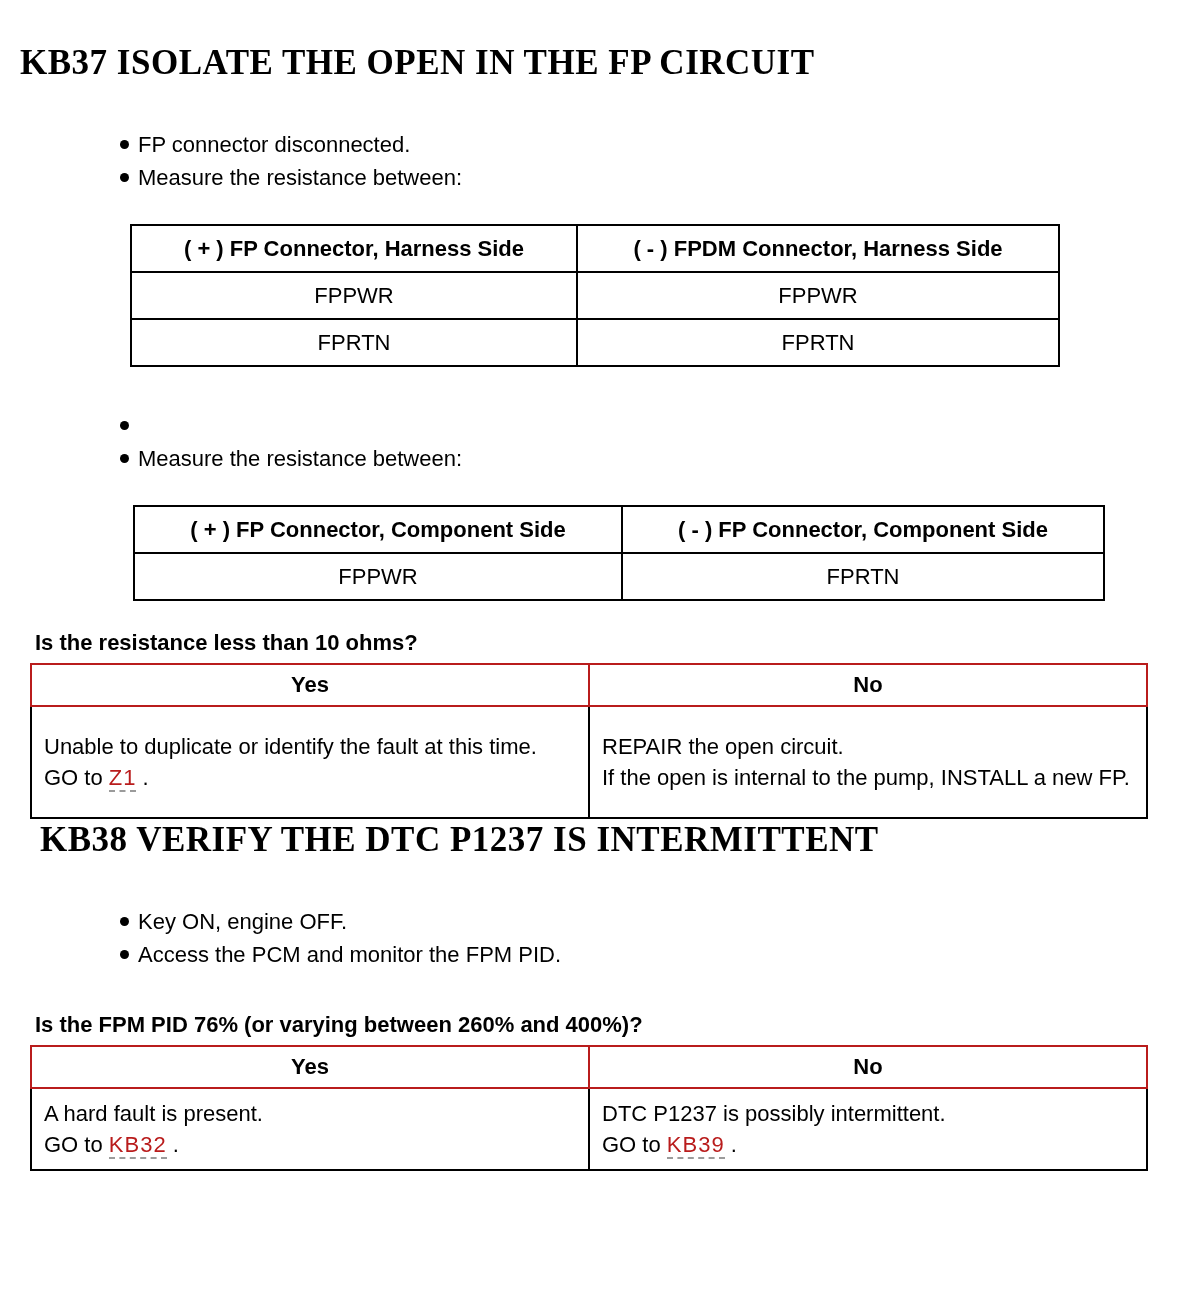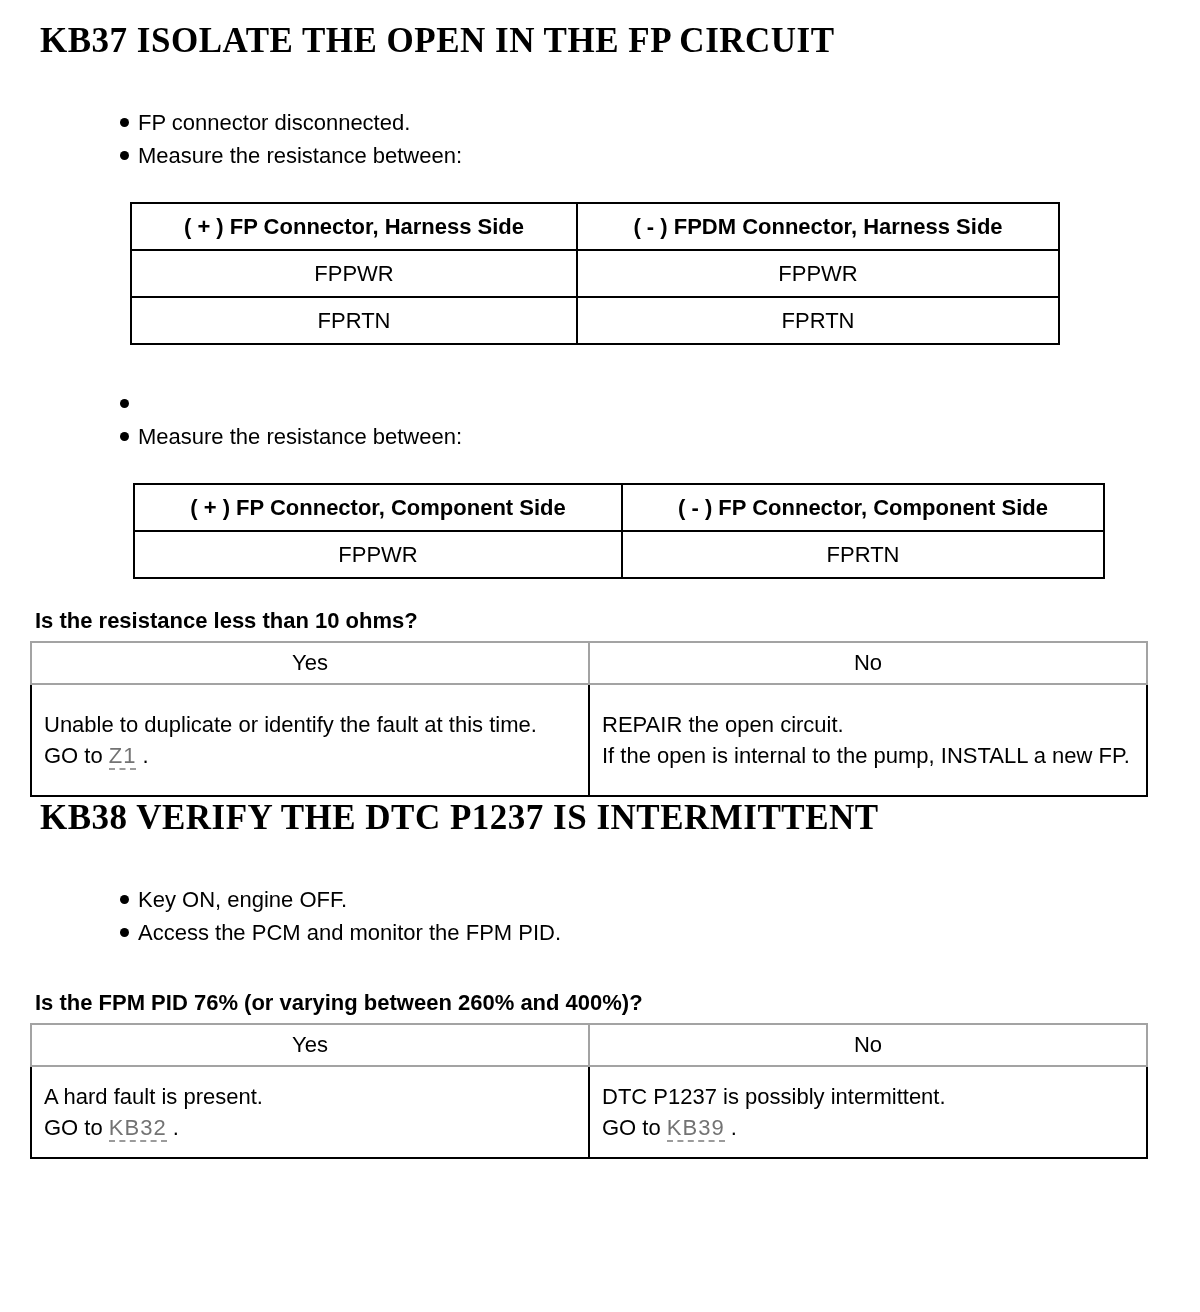--- a/index.html
+++ b/index.html
@@ -18,21 +18,21 @@
     position: relative;
   }
   .section-title {
     font-family: "Liberation Serif", serif;
     font-weight: bold;
     font-size: 35px;
     letter-spacing: 0.5px;
     margin: 0 0 0 40px;
     line-height: 42px;
   }
-  .title-kb37 { padding-top: 20px; }
+  .title-kb37 { padding-top: 42px; margin-left: 20px; }
   .title-kb38 { }
 
   .bullet-list { margin: 44px 0 0 120px; }
   .bullet-list.tight { margin-top: 42px; }
   .bullet-item {
     display: flex;
     align-items: flex-start;
     font-size: 22px;
     line-height: 33px;
     min-height: 33px;
@@ -74,39 +74,39 @@
   .question-kb38 { margin-top: 40px; }
 
   table.decision-table {
     border-collapse: collapse;
     font-size: 22px;
     table-layout: fixed;
     margin: 6px 0 0 30px;
     width: 1116px;
   }
   table.decision-table th {
-    border: 2px solid #a3a3a3;
-    font-weight: normal;
+    border: 2px solid #b91c1c;
+    font-weight: bold;
     text-align: center;
     padding: 6px 10px;
     line-height: 28px;
   }
   table.decision-table td {
     border: 2px solid #000;
     padding: 8px 12px;
     line-height: 31px;
     vertical-align: middle;
     text-align: left;
   }
   .decision-kb37 td { height: 112px; }
   .decision-kb38 { margin-top: 4px; }
-  .decision-kb38 td { height: 92px; }
+  .decision-kb38 td { height: 82px; }
 
   .doc-link {
-    color: #737373;
+    color: #b91c1c;
     text-decoration: none;
     border-bottom: 2px dashed #9b9b9b;
     cursor: pointer;
     letter-spacing: 1px;
   }
 </style>
 </head>
 <body>
 
 <div class="page">

